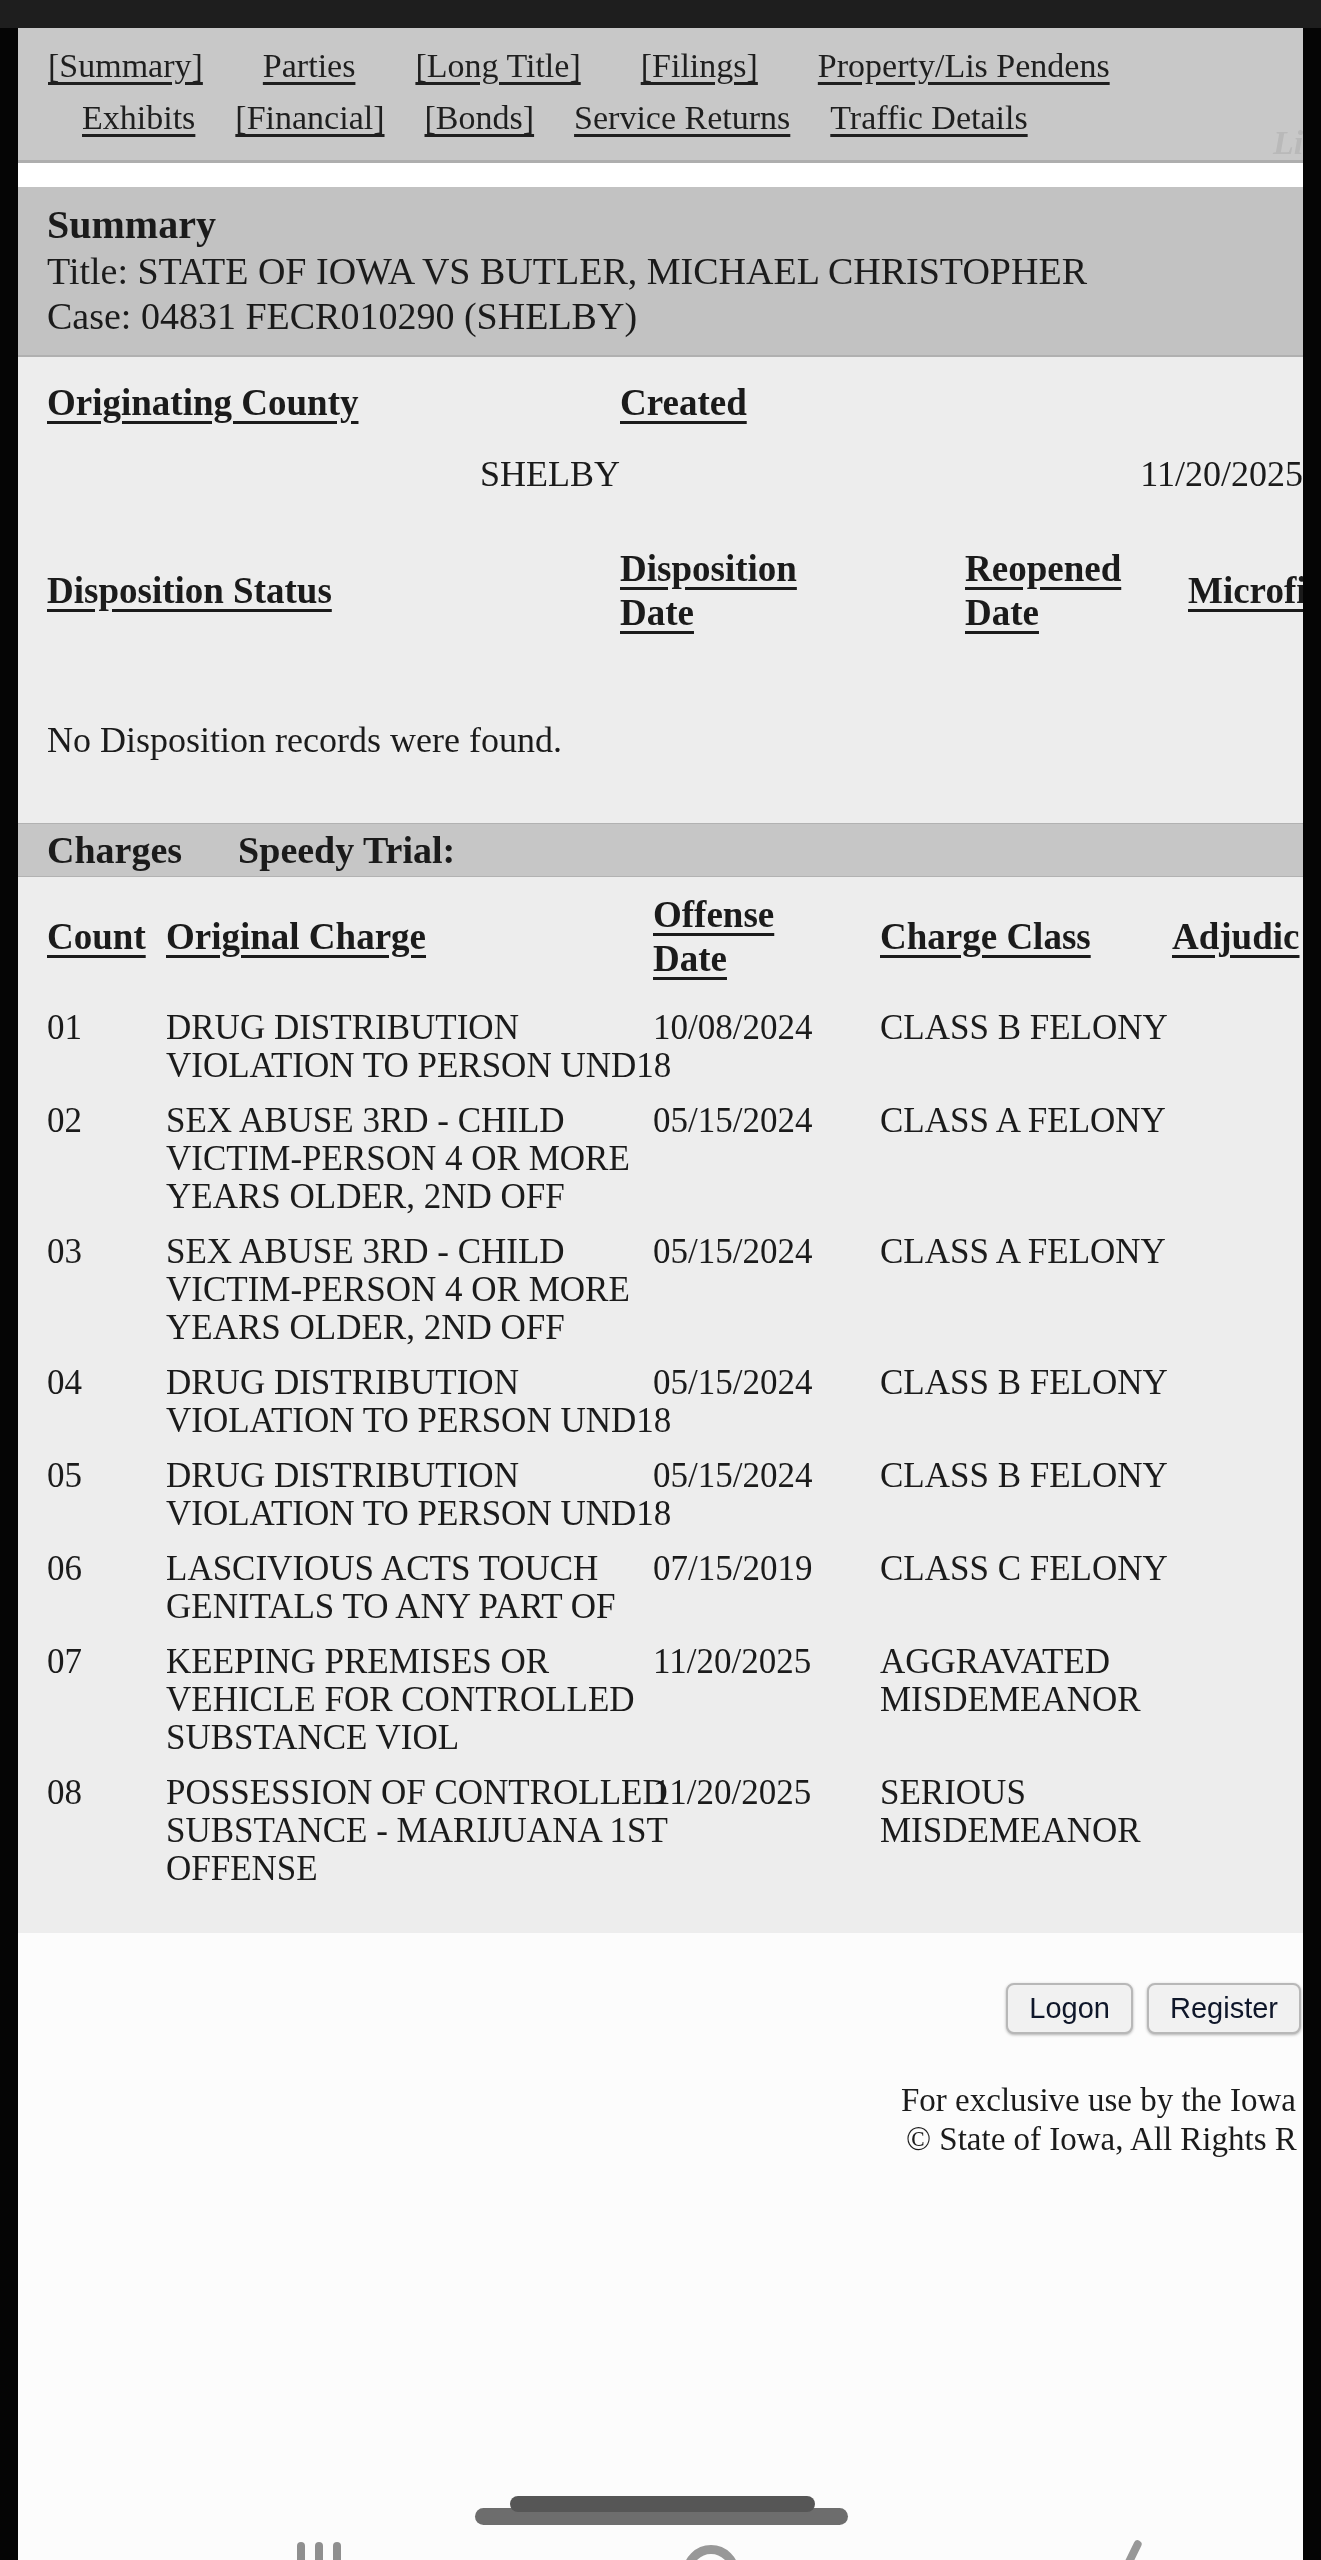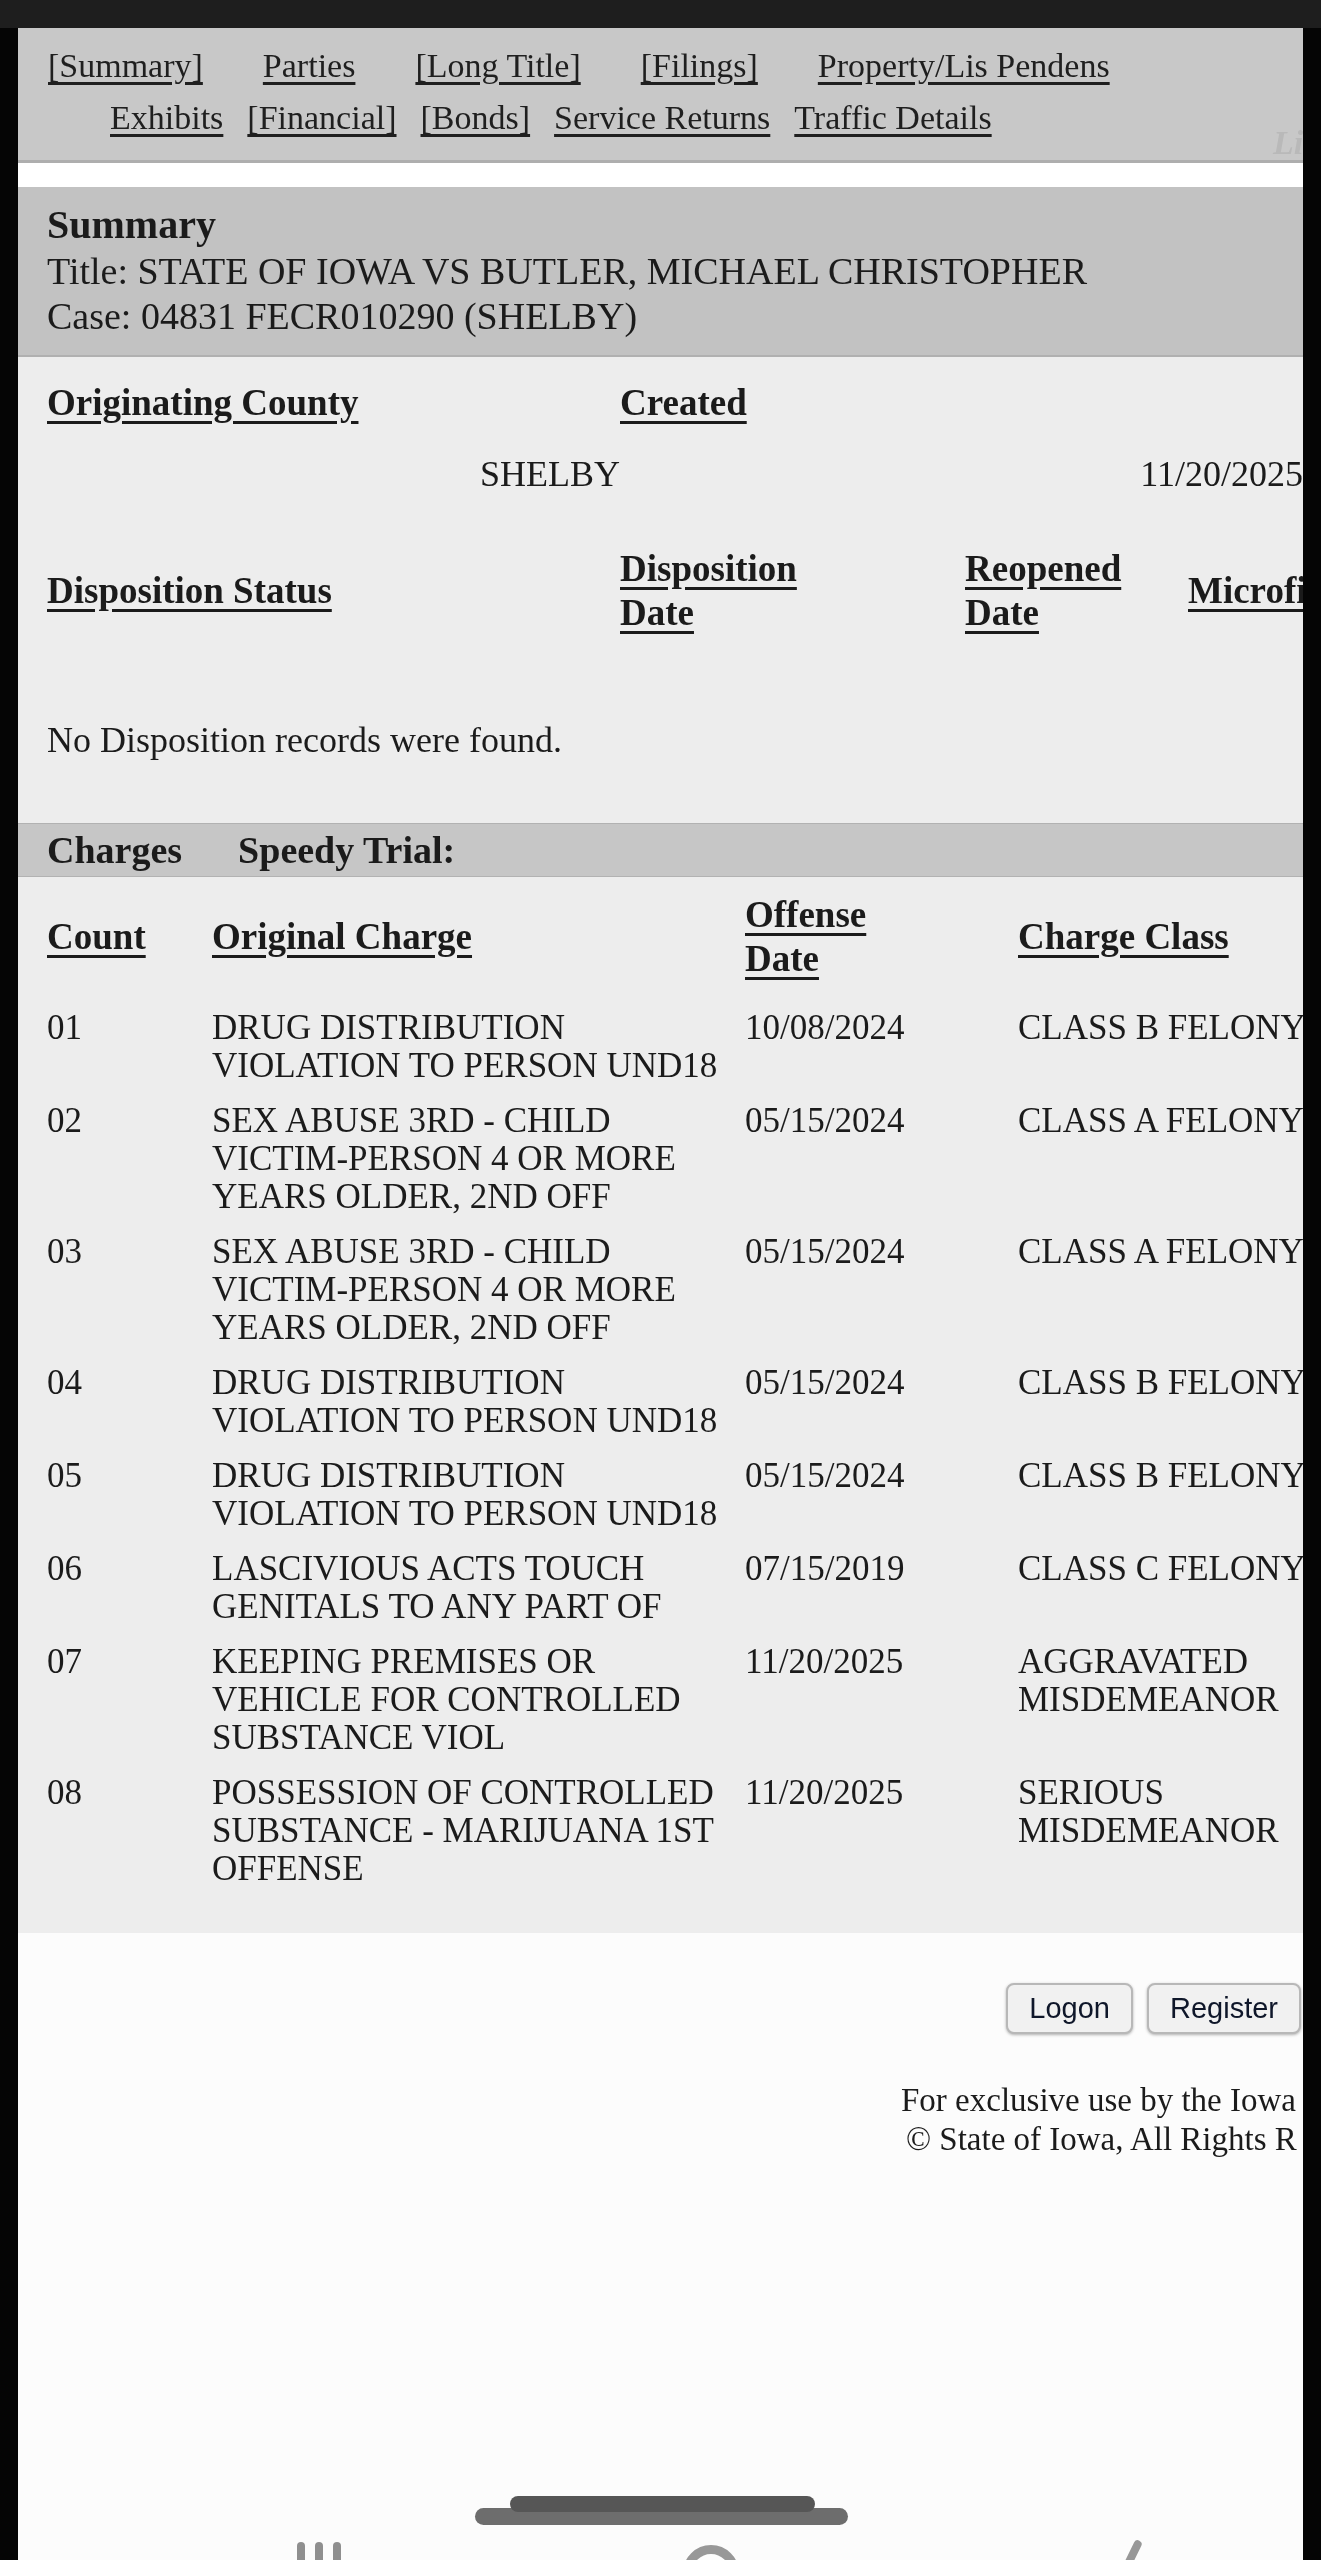--- a/index.html
+++ b/index.html
@@ -13,21 +13,21 @@
   .edge.left{left:0;}
   .edge.right{left:1303px;}
 
   .page{position:absolute;left:18px;top:28px;width:1285px;}
 
   
   .nav{position:relative;background:#c8c8c8;height:135px;padding-top:12px;box-sizing:border-box;
        border-bottom:3px solid #aeaeae;}
   .nav-row{display:flex;align-items:center;height:52px;font-size:34px;white-space:nowrap;}
   .nav-row.r1{padding-left:30px;gap:60px;}
-  .nav-row.r2{padding-left:92px;gap:24px;}
+  .nav-row.r2{padding-left:64px;gap:40px;}
   .navlink{color:#1f1f1f;text-decoration:underline;text-underline-offset:5px;cursor:pointer;}
   .nav-overflow{position:absolute;left:1255px;top:96px;font-size:34px;font-style:italic;font-weight:bold;
                 color:#b9b9b9;white-space:nowrap;}
 
   .gap-white{height:24px;background:#ffffff;}
 
   
   .summary-box{background:#c2c2c2;height:170px;box-sizing:border-box;padding:14px 0 0 29px;
                border-bottom:2px solid #b0b0b0;}
   .summary-box .h{font-size:40px;font-weight:bold;line-height:48px;}
@@ -40,21 +40,21 @@
 
   .grid-county{display:grid;grid-template-columns:573px auto;}
   .grid-county .val{margin-top:28px;text-align:right;}
   .grid-dispo{display:grid;grid-template-columns:573px 345px 223px auto;align-items:center;margin-top:52px;}
   .empty-msg{font-size:36px;margin-top:84px;}
 
   .charges-band{background:#c6c6c6;height:54px;width:1285px;box-sizing:border-box;margin:62px 0 0 -29px;
                 padding-left:29px;display:flex;align-items:center;gap:56px;
                 font-size:38px;font-weight:bold;border-top:1px solid #b2b2b2;border-bottom:1px solid #b2b2b2;}
 
-  .tgrid{display:grid;grid-template-columns:119px 487px 227px 292px auto;gap:46px;}
+  .tgrid{display:grid;grid-template-columns:119px 487px 227px 292px auto;}
   .thead{margin-top:16px;align-items:center;}
   .trow{margin-bottom:17px;font-size:35px;line-height:38px;align-items:start;}
   .rows{margin-top:28px;}
   .cell div{white-space:nowrap;}
 
   
   .below{position:relative;height:627px;background:#fcfcfc;}
   .btn-row{position:absolute;top:50px;right:2px;display:flex;gap:14px;}
   .btn{font-family:"Liberation Sans","DejaVu Sans",sans-serif;font-size:29px;color:#0f172a;
        background:#f1f1f1;border:2px solid #b8b8b8;border-radius:8px;padding:7px 21px;

